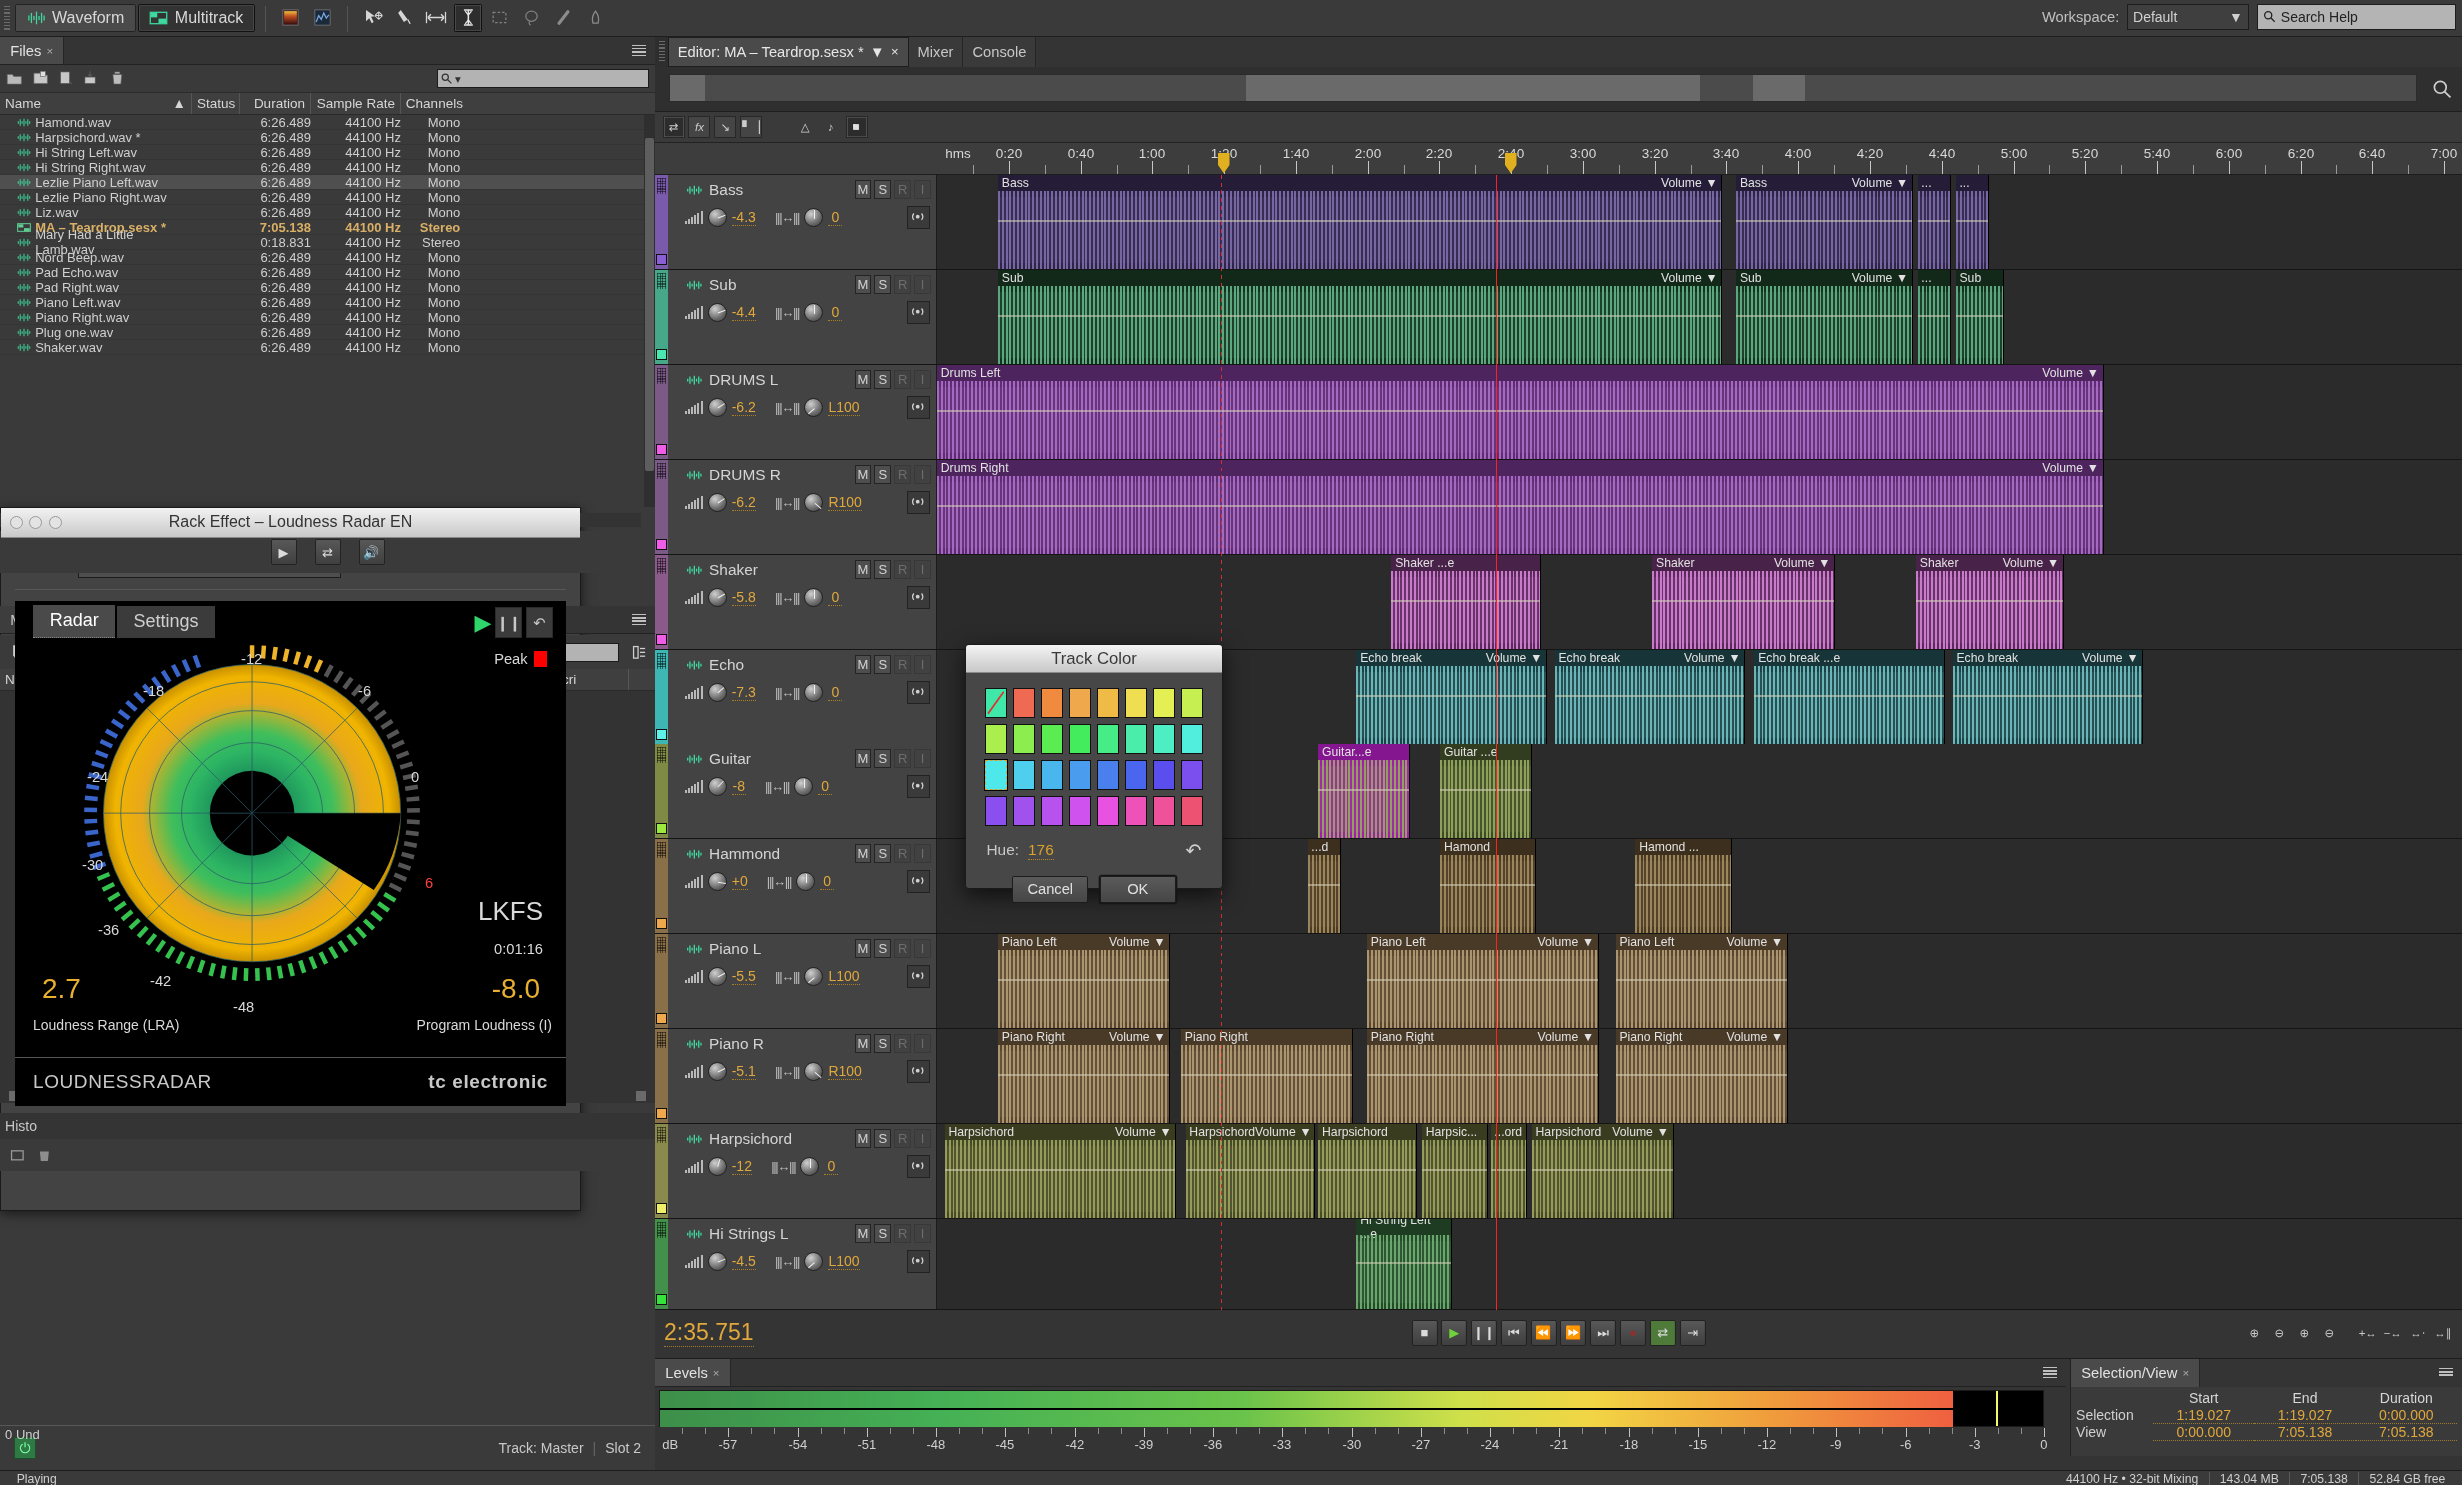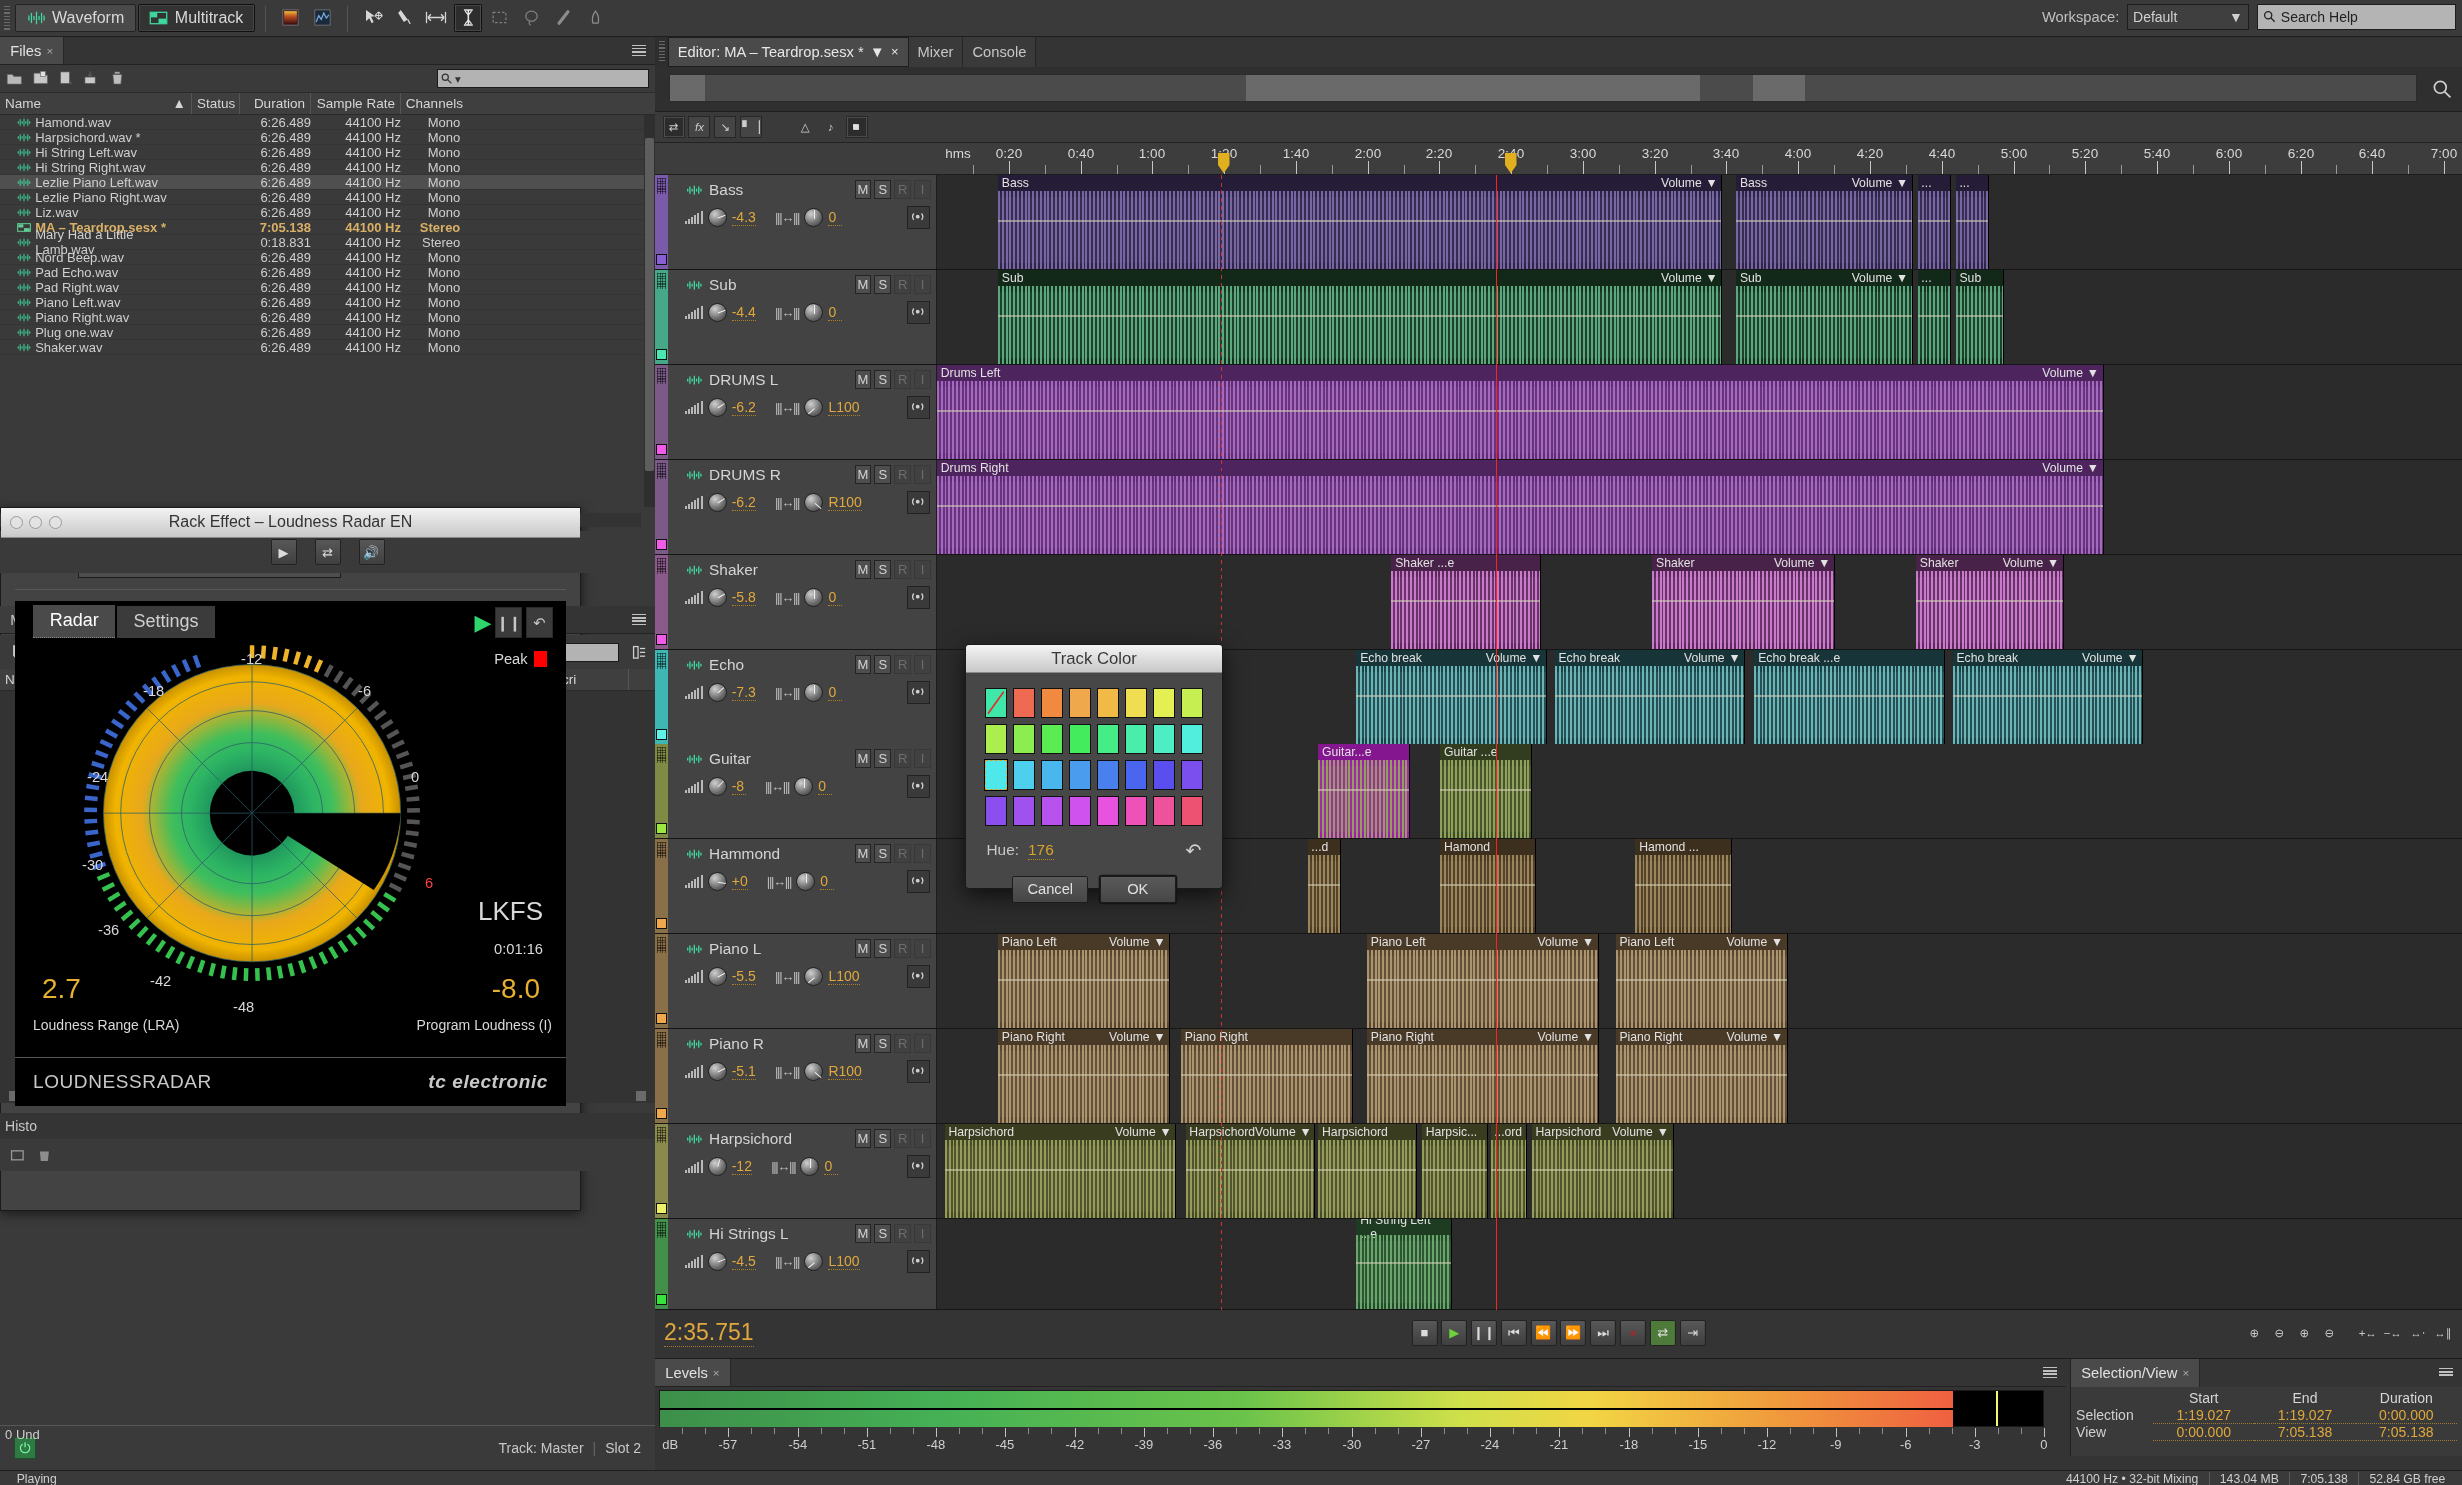--- a/index.html
+++ b/index.html
@@ -109,21 +109,21 @@
   .thead{ width:269px; flex:none; background:#434343; position:relative; border-right:0.6px solid #1c1c1c;}
   .tname{ position:absolute; left:18px; top:6.4px; display:flex; align-items:center; gap:6.4px; font-size:15.4px; color:#d4d4d4;}
   .msri{ position:absolute; right:5.1px; top:5.1px; display:flex; gap:3.2px;}
   .msri b{ width:16.7px;height:19px; display:flex;align-items:center;justify-content:center; font-size:13px; font-weight:normal;
      border:0.6px solid #242424; background:#4e4e4e; color:#d2d2d2;}
   .msri b.dim{ color:#6d6d6d; background:#414141; border-color:#383838;}
   .ctlrow{ position:absolute; left:16.7px; top:33px; display:flex; align-items:center; gap:5.1px;}
   .knob{ width:19px;height:19px;border-radius:50%;
      background:radial-gradient(circle at 35% 30%,#cfcfcf,#6a6a6a 60%,#3a3a3a); border:0.6px solid #222; position:relative;}
   .knob i{ position:absolute; left:50%; top:1.9px; width:1.3px; height:8.3px; background:#f0f0f0; transform-origin:50% 100%;}
-  .val{ color:#e0a83c; font-size:14px; border-bottom:0.6px dotted #b08020; min-width:14px;}
+  .val{ color:#e0a83c; font-size:14px; border-bottom:0.6px dotted #b08020; min-width:14px;text-align:center;}
   .bars{ display:flex; align-items:flex-end; gap:1.3px; height:14px;}
   .bars u{ width:1.9px; background:#b9b9b9; display:block; text-decoration:none;}
   .panicon{ color:#bdbdbd; font-size:13px; letter-spacing:-1.3px;}
   .fxbtn{ position:absolute; right:6.4px; top:31px; width:23px;height:23px; background:#3a3a3a; border:0.6px solid #222;
      display:flex;align-items:center;justify-content:center; color:#cfcfcf; font-size:11.5px;}
   .lane{ flex:1; position:relative; background:#2b2b2b; overflow:hidden;}
   .clip{ position:absolute; top:0; height:100%; overflow:hidden; border-right:0.6px solid #000;}
   .cliphdr{ position:absolute; left:0; top:0; width:100%; height:16.7px; display:flex; align-items:center;
      justify-content:space-between; padding:0 3.8px; font-size:12.2px; color:#e2e2e2; background:rgba(0,0,0,.18);}
   .wavebox{ position:absolute; left:0; top:16.7px; right:0; bottom:0; }
@@ -948,21 +948,21 @@
       <span class="rtxt" style="left:135px;top:372px;">-42</span>
       <span class="rtxt" style="left:218px;top:398px;">-48</span>
       <span class="rtxt" style="right:23px;top:295px;font-size:26px;">LKFS</span>
       <span class="rtxt" style="right:23px;top:340px;">0:01:16</span>
       <span class="rtxt big amber" style="left:27px;top:372px;">2.7</span>
       <span class="rtxt" style="left:18px;top:416px;font-size:14px;">Loudness Range (LRA)</span>
       <span class="rtxt big amber" style="right:26px;top:372px;">-8.0</span>
       <span class="rtxt" style="right:14px;top:416px;font-size:14px;">Program Loudness (I)</span>
       <div class="brandbar">
         <span class="lrtxt">LOUDNESSRADAR</span>
-        <span class="lrtxt" style="font-weight:bold;font-style:italic;">tc electronic</span>
+        <span class="lrtxt" style="font-weight:bold;">tc electronic</span>
       </div>
     </div>
     <div class="footrow">
       <div class="pwr">
           <span>⏻</span>
         </div>
       <span style="margin-left:auto;">Track: Master</span>
       <span style="color:#666">|</span>
       <span>Slot 2</span>
     </div>

